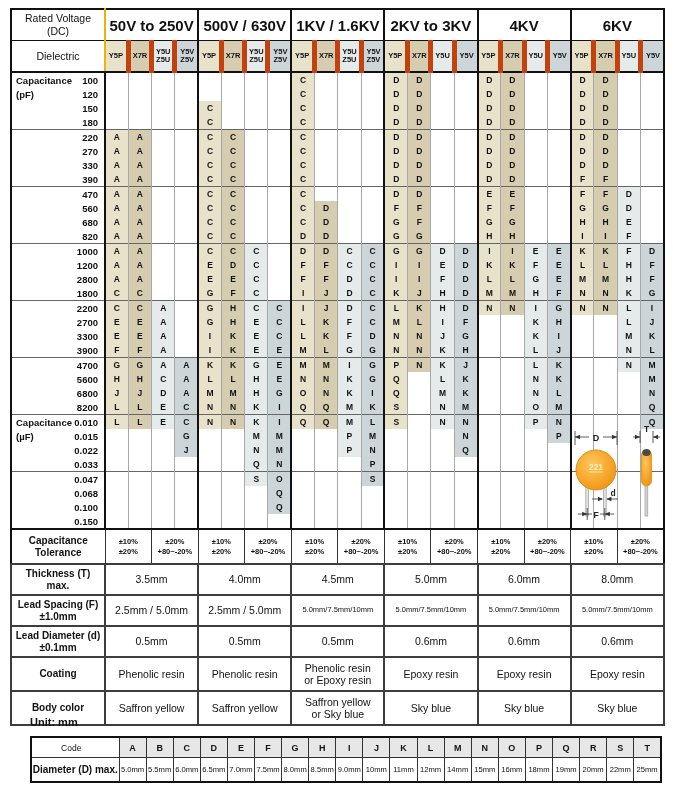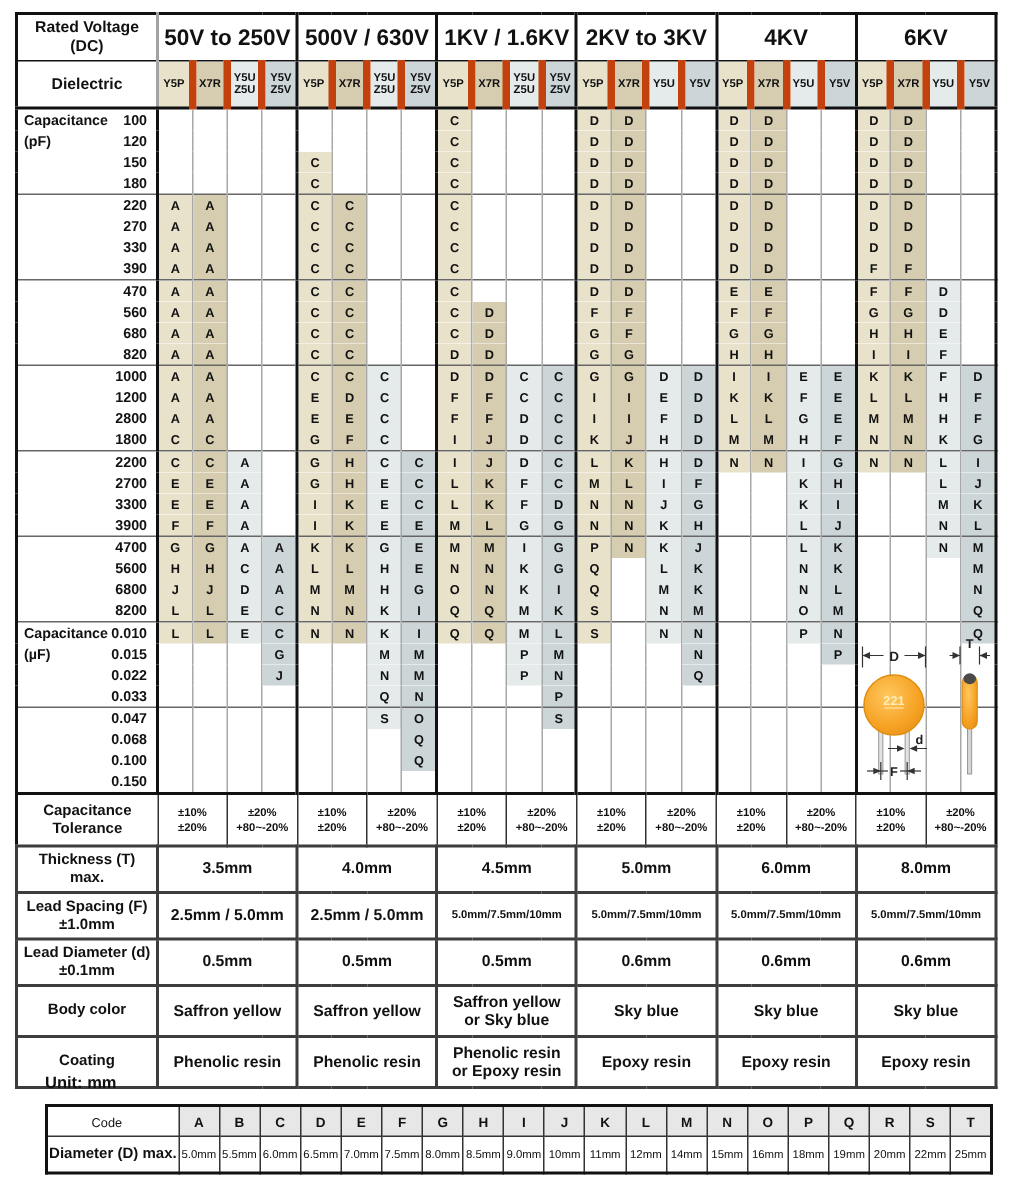--- a/index.html
+++ b/index.html
@@ -1,40 +1,40 @@
 <!DOCTYPE html>
 <html style="--y5p: #e9e2cb; --x7r: #d6cdb0; --y5u: #e5eaea; --y5v: #ccd6d8;"><head>
 <meta charset="utf-8">
 <style>
   html,body{margin:0;padding:0;background:#fff;}
   body{width:673px;height:794px;font-family:"Liberation Sans",sans-serif;color:#111;}
   #page{position:relative;width:673px;height:794px;background:#fff;overflow:hidden;}
   table{border-collapse:collapse;table-layout:fixed;}
   #main-table{position:absolute;left:10px;top:8px;width:655px;border:2px solid #111;}
   #main-table th,#main-table td{padding:0;text-align:center;vertical-align:middle;overflow:hidden;}
-  .vhead{font-weight:bold;font-size:10.5px;line-height:1.2;white-space:pre-line;border-right:2px solid #a3a3a3;}
+  .vhead{font-weight:normal;font-size:10.5px;line-height:1.2;white-space:pre-line;border-right:2px solid #eab308;}
   .ghead{font-weight:bold;font-size:15px;height:30px;border-bottom:1px solid #111;}
   .dhead{font-weight:bold;font-size:7.5px;line-height:1.08;white-space:pre-line;height:30px;border-left:5px solid #c2410c;}
   thead tr:first-child th{border-bottom:1px solid #111;}
   thead th.group-start,td.group-start{border-left:2px solid #111;}
   thead tr:last-child th{border-bottom:2px solid #111;}
   .dcell{font-weight:bold;font-size:8.5px;height:14px;line-height:14px;border-left:1px solid #a8a8a8;}
   .rowlab{border-right:2px solid #111;height:14px;}
   .labwrap{display:flex;align-items:center;height:14px;}
   .labwrap .sec{font-weight:bold;font-size:9.5px;padding-left:4px;white-space:nowrap;}
   .labwrap .num{font-weight:bold;font-size:9.5px;margin-left:auto;padding-right:6px;}
   tr.sep td{border-top:1.5px solid #666;}
   .y5p{background:var(--y5p);} .x7r{background:var(--x7r);}
   .y5u{background:var(--y5u);} .y5v{background:var(--y5v);}
   .tolrow td{border:1.5px solid #333;border-top:2px solid #111;height:33px;}
   .tolcell{font-weight:bold;font-size:7.5px;line-height:1.25;white-space:pre-line;border-radius:12px;}
   .speclab{font-weight:bold;font-size:10px;line-height:1.2;white-space:pre-line;border-right:2px solid #111;}
   .specrow td{border:2.5px solid #3d3d3d;height:29px;}
   .specrow td.tall{height:32px;}
-  .specval{font-weight:bold;font-size:10.5px;line-height:1.15;white-space:pre-line;margin-top:23px;}
+  .specval{font-weight:normal;font-size:10.5px;line-height:1.15;white-space:pre-line;margin-top:23px;}
   .specval.small{font-size:7.5px;}
   #unit-note{position:absolute;left:30px;top:716px;font-weight:bold;font-size:11px;}
   #code-table{position:absolute;left:30px;top:736px;width:632px;border:2px solid #111;}
   #code-table td{padding:0;text-align:center;vertical-align:middle;border:1px solid #333;}
   .codelab{font-size:8.5px;text-align:center;padding-right:8px !important;height:19px;}
   .codecell{font-weight:bold;font-size:9px;background:#e7e7e7;height:19px;}
   .dialab{font-weight:bold;font-size:10px;height:23px;}
   .diacell{font-size:7.6px;height:23px;}
   #cap-illustration{position:absolute;left:556px;top:424px;width:112px;height:100px;}
 </style>
@@ -1164,38 +1164,38 @@
           <td class="speclab">Lead Diameter (d)
 ±0.1mm</td>
           <td class="specval group-start" colspan="4">0.5mm</td>
           <td class="specval group-start" colspan="4">0.5mm</td>
           <td class="specval group-start" colspan="4">0.5mm</td>
           <td class="specval group-start" colspan="4">0.6mm</td>
           <td class="specval group-start" colspan="4">0.6mm</td>
           <td class="specval group-start" colspan="4">0.6mm</td>
         </tr>
         <tr class="specrow">
+          <td class="speclab tall">Coating</td>
+          <td class="specval group-start tall" colspan="4">Phenolic resin</td>
+          <td class="specval group-start tall" colspan="4">Phenolic resin</td>
+          <td class="specval group-start tall" colspan="4">Phenolic resin
+or Epoxy resin</td>
+          <td class="specval group-start tall" colspan="4">Epoxy resin</td>
+          <td class="specval group-start tall" colspan="4">Epoxy resin</td>
+          <td class="specval group-start tall" colspan="4">Epoxy resin</td>
+        </tr>
+        <tr class="specrow">
           <td class="speclab tall">Body color</td>
           <td class="specval group-start tall" colspan="4">Saffron yellow</td>
           <td class="specval group-start tall" colspan="4">Saffron yellow</td>
           <td class="specval group-start tall" colspan="4">Saffron yellow
 or Sky blue</td>
           <td class="specval group-start tall" colspan="4">Sky blue</td>
           <td class="specval group-start tall" colspan="4">Sky blue</td>
           <td class="specval group-start tall" colspan="4">Sky blue</td>
-        </tr>
-        <tr class="specrow">
-          <td class="speclab tall">Coating</td>
-          <td class="specval group-start tall" colspan="4">Phenolic resin</td>
-          <td class="specval group-start tall" colspan="4">Phenolic resin</td>
-          <td class="specval group-start tall" colspan="4">Phenolic resin
-or Epoxy resin</td>
-          <td class="specval group-start tall" colspan="4">Epoxy resin</td>
-          <td class="specval group-start tall" colspan="4">Epoxy resin</td>
-          <td class="specval group-start tall" colspan="4">Epoxy resin</td>
         </tr>
       </tbody>
     </table>
 
   <div id="unit-note">Unit: mm</div>
   <table id="code-table">
       <colgroup>
         <col style="width: 88px;">
         <col>
         <col>

